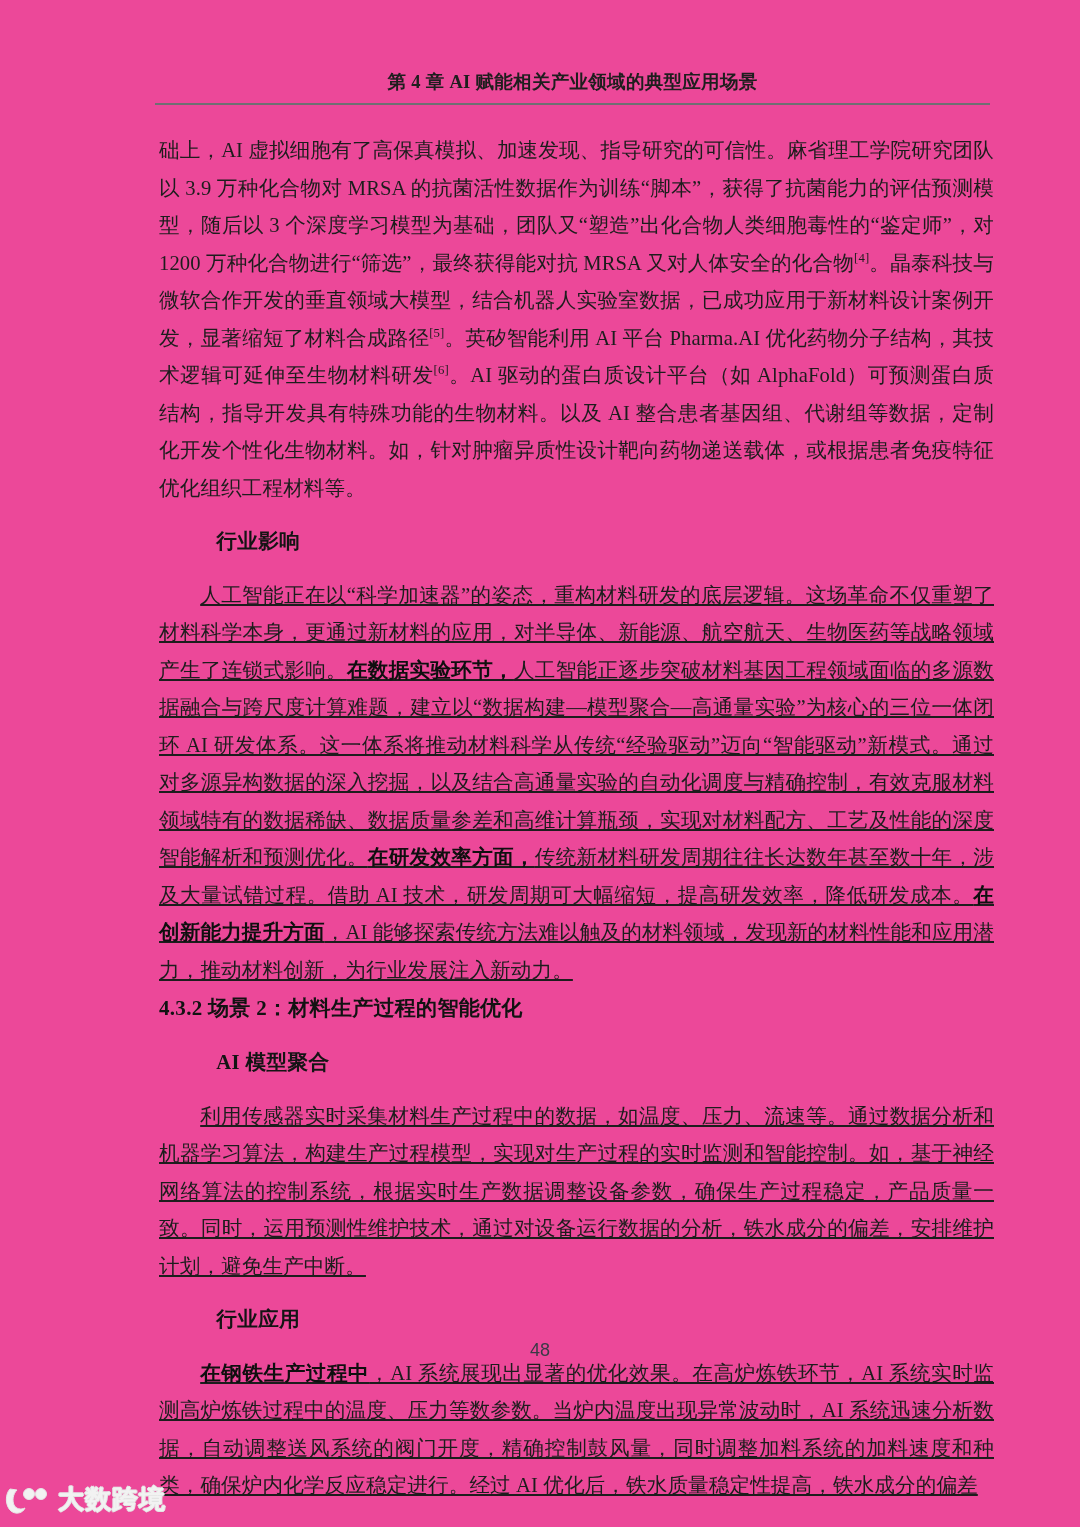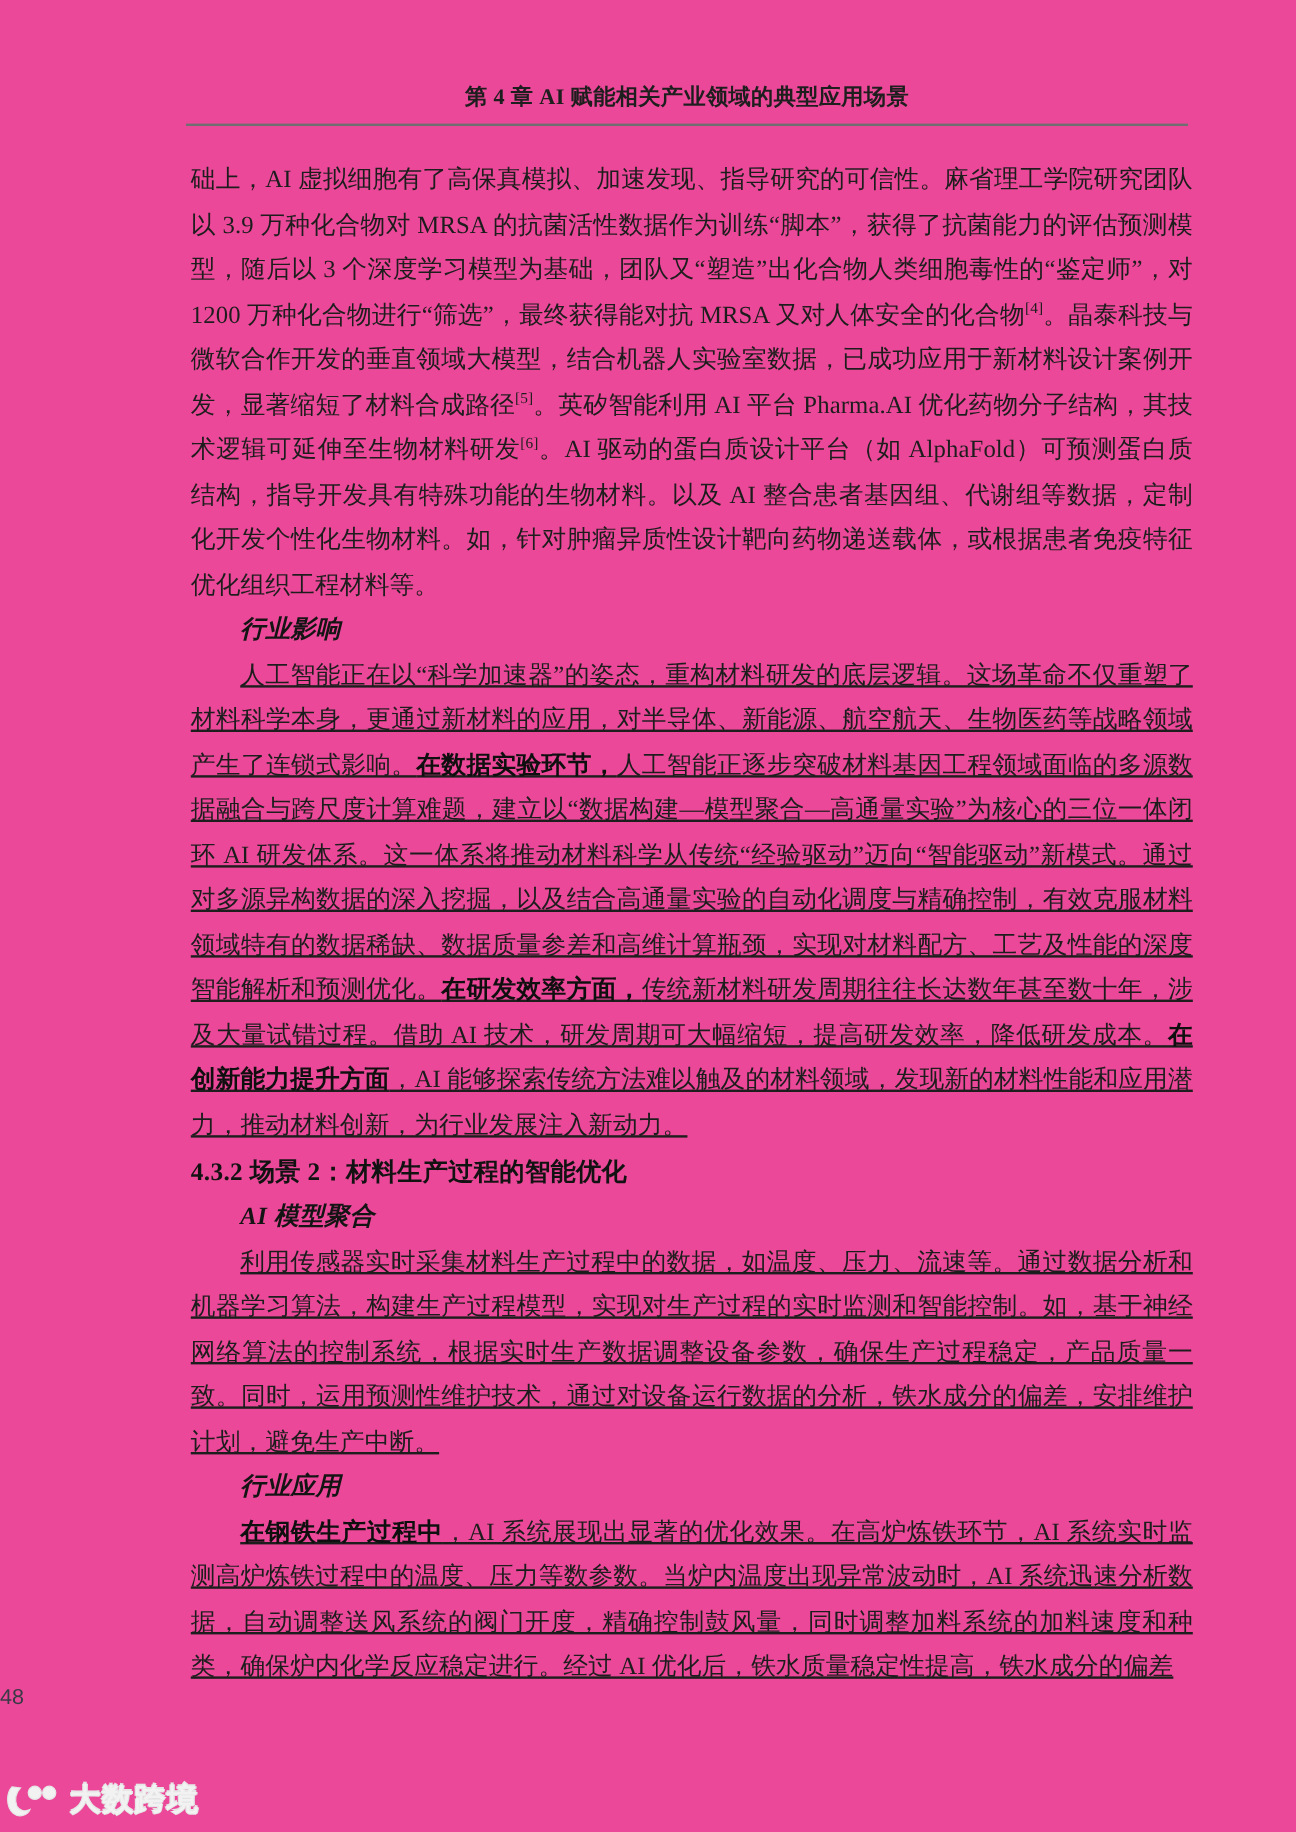--- a/index.html
+++ b/index.html
@@ -62,28 +62,27 @@
     text-justify: inter-character;
     color: #1d1d1d;
     letter-spacing: 0.1px;
   }
   p.body-text.indent {
     text-indent: 2em;
     text-decoration: underline;
   }
 
   .h-sub {
-    margin: 0;
+    margin: 16px;
     font-size: 20.6px;
     line-height: 37.5px;
     font-weight: bold;
     text-indent: 2em;
     color: #141414;
     letter-spacing: 0.4px;
-    font-style: italic;
   }
 
   .h-section {
     margin: 0;
     font-size: 21px;
     line-height: 39px;
     font-weight: bold;
     color: #121212;
     letter-spacing: 0.3px;
   }
@@ -97,22 +96,22 @@
     font-size: 0.62em;
     vertical-align: super;
     line-height: 0;
   }
 
   
   .page-number {
     position: absolute;
     left: 0;
     right: 0;
-    top: 1404px;
-    text-align: left;
+    top: 1340px;
+    text-align: center;
     font-size: 18px;
     color: #3a3a46;
     font-family: "Liberation Sans", "DejaVu Sans", sans-serif;
   }
 
   
   .watermark {
     position: absolute;
     left: 4px;
     bottom: 10px;

